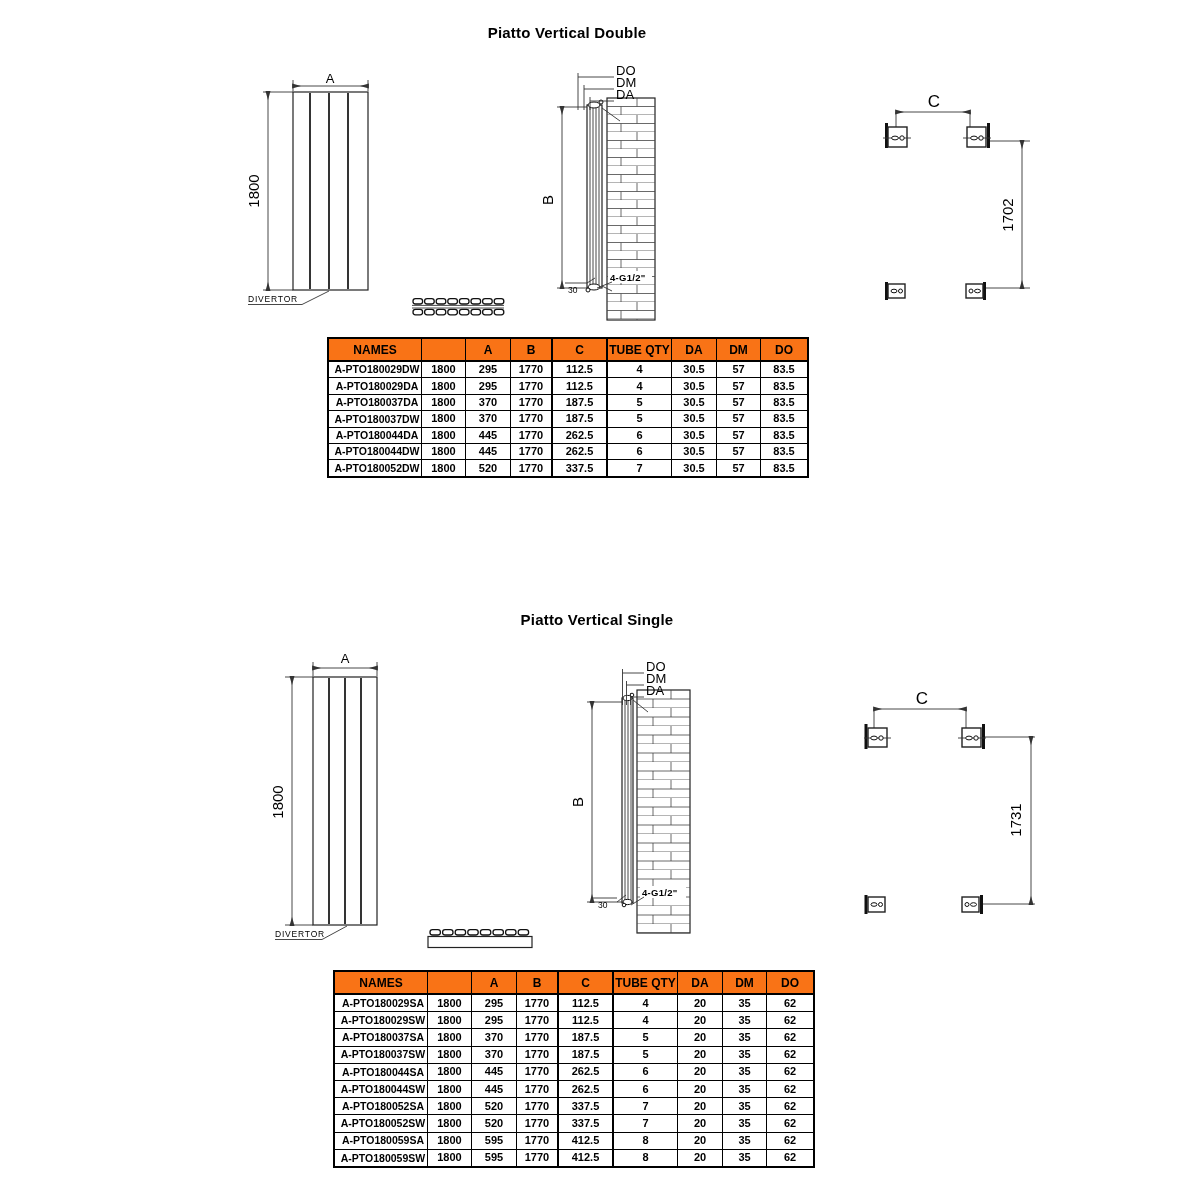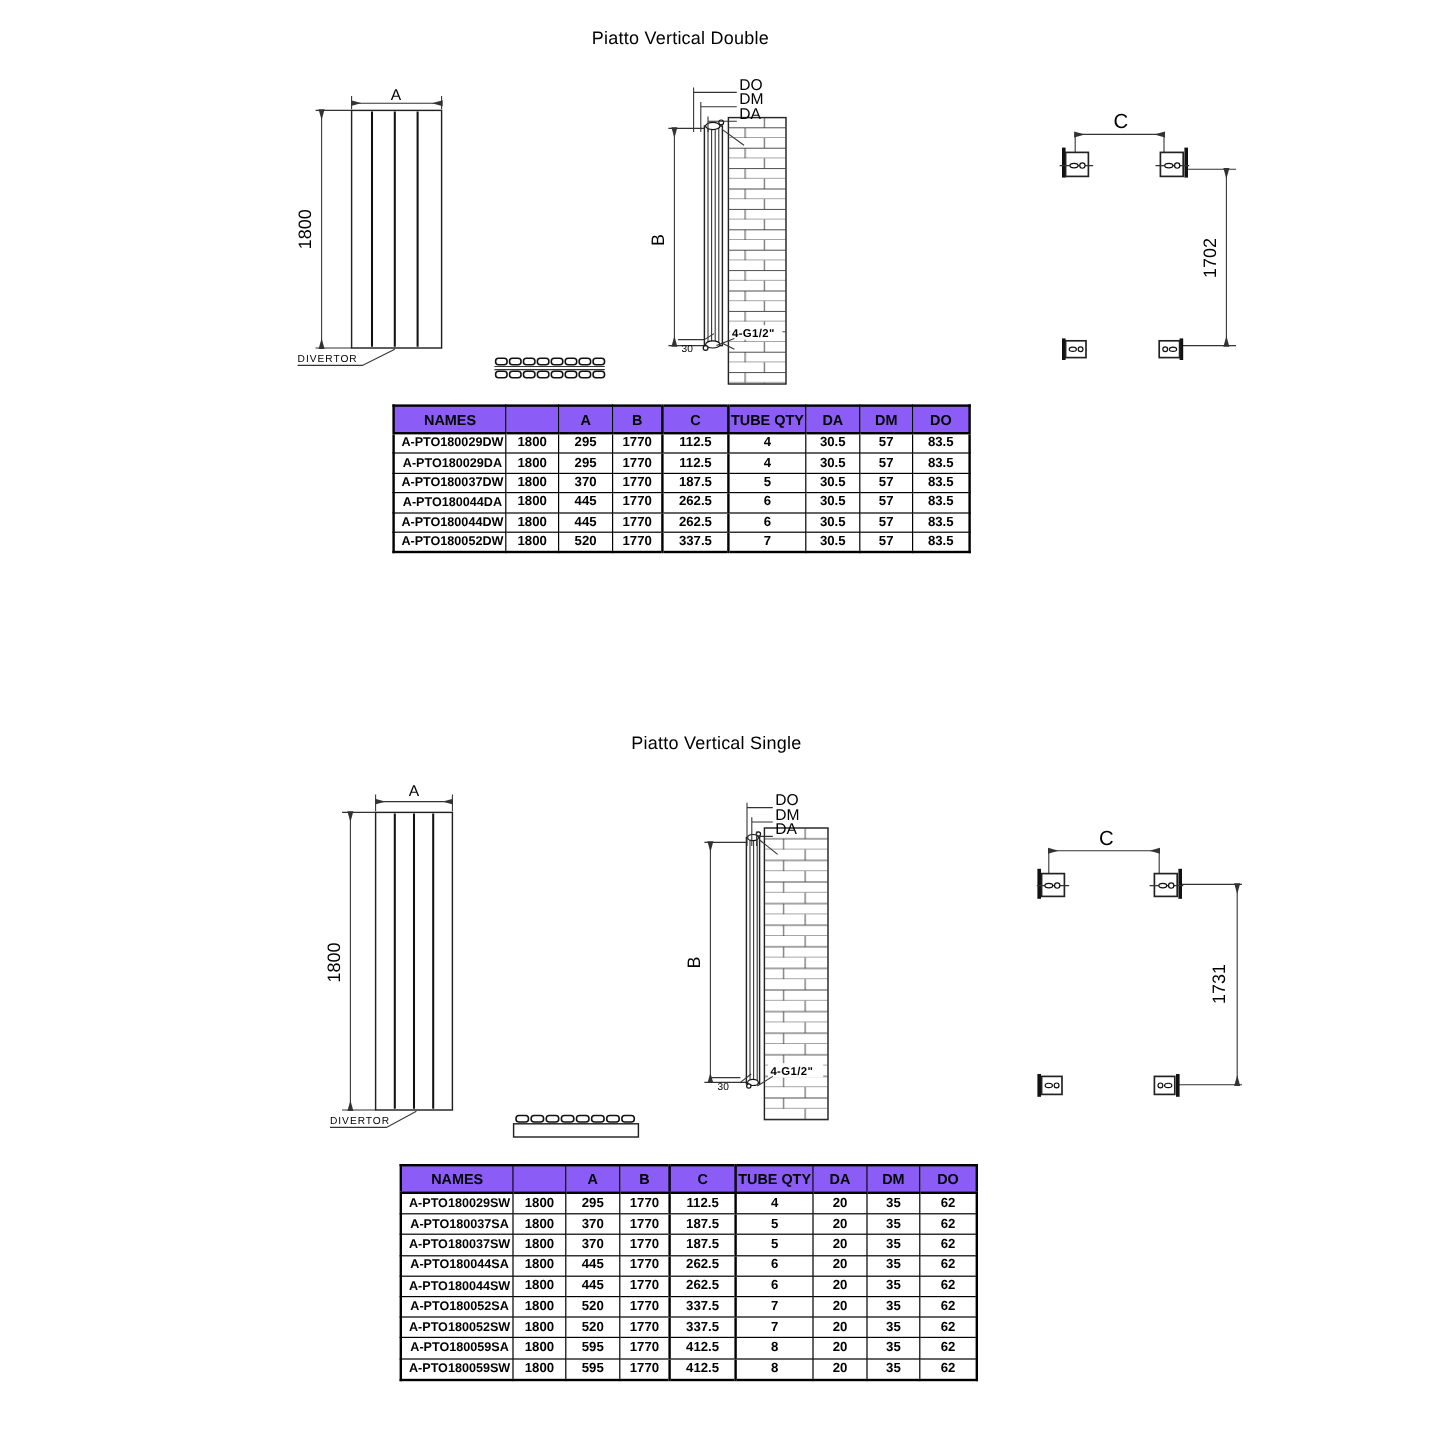--- a/index.html
+++ b/index.html
@@ -1,18 +1,18 @@
 <!DOCTYPE html>
 <html><head>
 <meta charset="utf-8">
 <style>
   html,body{margin:0;padding:0;background:#ffffff;}
   .canvas{position:relative;width:1200px;height:1200px;background:#ffffff;overflow:hidden;
           font-family:"Liberation Sans",sans-serif;color:#000;}
-  .sec-title{position:absolute;text-align:center;font-size:15px;font-weight:normal;letter-spacing:.2px;}
+  .sec-title{position:absolute;text-align:center;font-size:15px;font-weight:bold;letter-spacing:.2px;}
   .t-double{left:0;top:24px;width:1134px;}
   .t-single{left:0;top:611px;width:1194px;}
   svg.drawing{position:absolute;}
   svg text{fill:#000;font-family:"Liberation Sans",sans-serif;}
   .part{fill:#ffffff;stroke:#222;stroke-width:1.2;}
   .tube{fill:#ffffff;stroke:#111;stroke-width:1.3;}
   .hole{fill:#ffffff;stroke:#111;stroke-width:1;}
   .thin{stroke:#333;stroke-width:.9;fill:none;}
   .dimline{stroke:#333;stroke-width:.9;fill:none;}
   .bar{stroke:#111;stroke-width:1.7;fill:none;}
@@ -20,21 +20,21 @@
   .brk{fill:none;stroke:#222;stroke-width:1.4;}
   .dim{font-size:13px;}
   .dimBig{font-size:15px;}
   .dimC{font-size:17px;}
   .small{font-size:8.5px;letter-spacing:.8px;}
   .thread{font-size:9.5px;font-weight:bold;letter-spacing:.3px;}
   .tiny{font-size:8.5px;}
   
   table.spec{position:absolute;border-collapse:collapse;table-layout:fixed;background:#fff;
              border:2px solid #000;}
-  .spec th{background:#8b5cf6;border:1px solid #000;border-bottom:2px solid #000;
+  .spec th{background:#f97316;border:1px solid #000;border-bottom:2px solid #000;
            font-size:12px;font-weight:bold;height:21px;padding:0;text-align:center;}
   .spec td{border:1px solid #000;font-size:11px;font-weight:bold;text-align:center;
            height:15.4px;padding:0;line-height:1;}
   .spec.spec2 td{height:16.2px;}
   .spec td.name{text-align:center;padding-left:4px;font-size:10.5px;}
   .spec th:nth-child(1),.spec td:nth-child(1){width:88px;}
   .spec th:nth-child(2),.spec td:nth-child(2){width:43px;}
   .spec th:nth-child(3),.spec td:nth-child(3){width:44px;}
   .spec th:nth-child(4),.spec td:nth-child(4){width:40px;}
   .spec th:nth-child(5),.spec td:nth-child(5){width:53px;border-left:2px solid #000;border-right:2px solid #000;}
@@ -177,20 +177,31 @@
           <td>1800</td>
           <td>295</td>
           <td>1770</td>
           <td>112.5</td>
           <td>4</td>
           <td>30.5</td>
           <td>57</td>
           <td>83.5</td>
         </tr>
         <tr>
+          <td class="name">A-PTO180037DA</td>
+          <td>1800</td>
+          <td>370</td>
+          <td>1770</td>
+          <td>187.5</td>
+          <td>5</td>
+          <td>30.5</td>
+          <td>57</td>
+          <td>83.5</td>
+        </tr>
+        <tr>
           <td class="name">A-PTO180037DW</td>
           <td>1800</td>
           <td>370</td>
           <td>1770</td>
           <td>187.5</td>
           <td>5</td>
           <td>30.5</td>
           <td>57</td>
           <td>83.5</td>
         </tr>
@@ -328,31 +339,42 @@
           <th>B</th>
           <th>C</th>
           <th>TUBE QTY</th>
           <th>DA</th>
           <th>DM</th>
           <th>DO</th>
         </tr>
       </thead>
       <tbody>
         <tr>
-          <td class="name">A-PTO180029SW</td>
+          <td class="name">A-PTO180029SA</td>
           <td>1800</td>
           <td>295</td>
           <td>1770</td>
           <td>112.5</td>
           <td>4</td>
           <td>20</td>
           <td>35</td>
           <td>62</td>
         </tr>
         <tr>
+          <td class="name">A-PTO180029SW</td>
+          <td>1800</td>
+          <td>295</td>
+          <td>1770</td>
+          <td>112.5</td>
+          <td>4</td>
+          <td>20</td>
+          <td>35</td>
+          <td>62</td>
+        </tr>
+        <tr>
           <td class="name">A-PTO180037SA</td>
           <td>1800</td>
           <td>370</td>
           <td>1770</td>
           <td>187.5</td>
           <td>5</td>
           <td>20</td>
           <td>35</td>
           <td>62</td>
         </tr>

